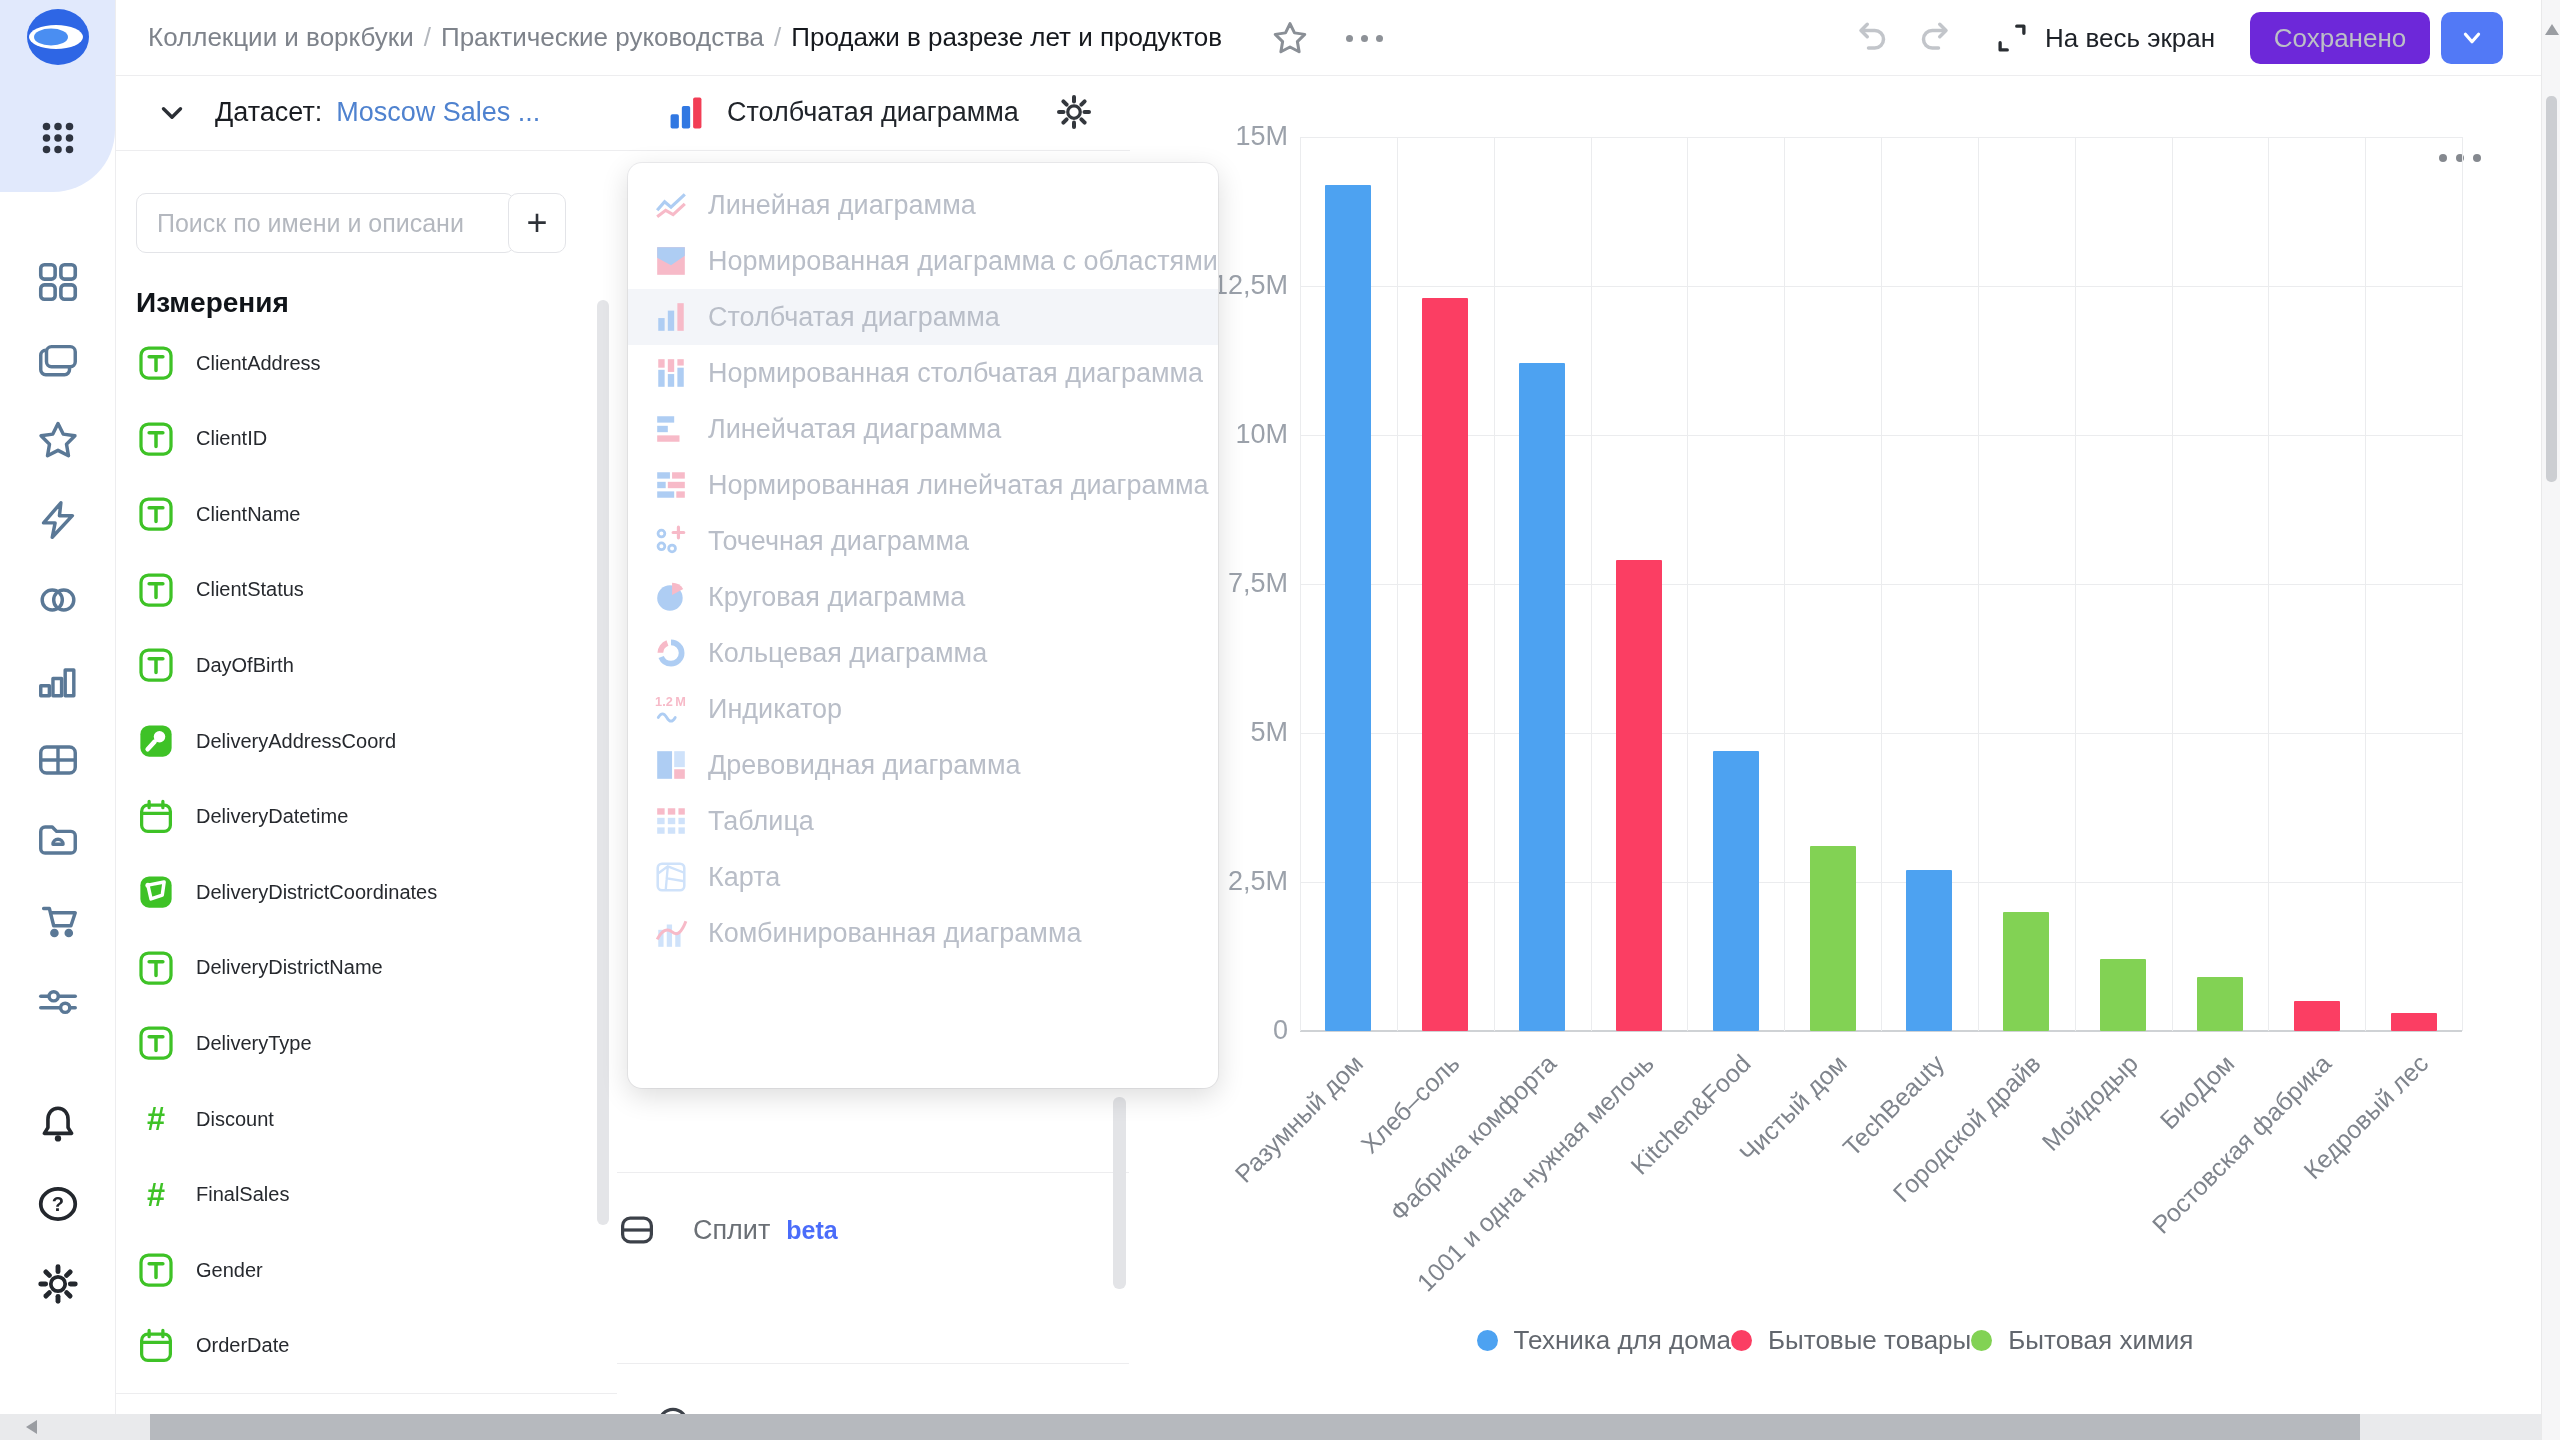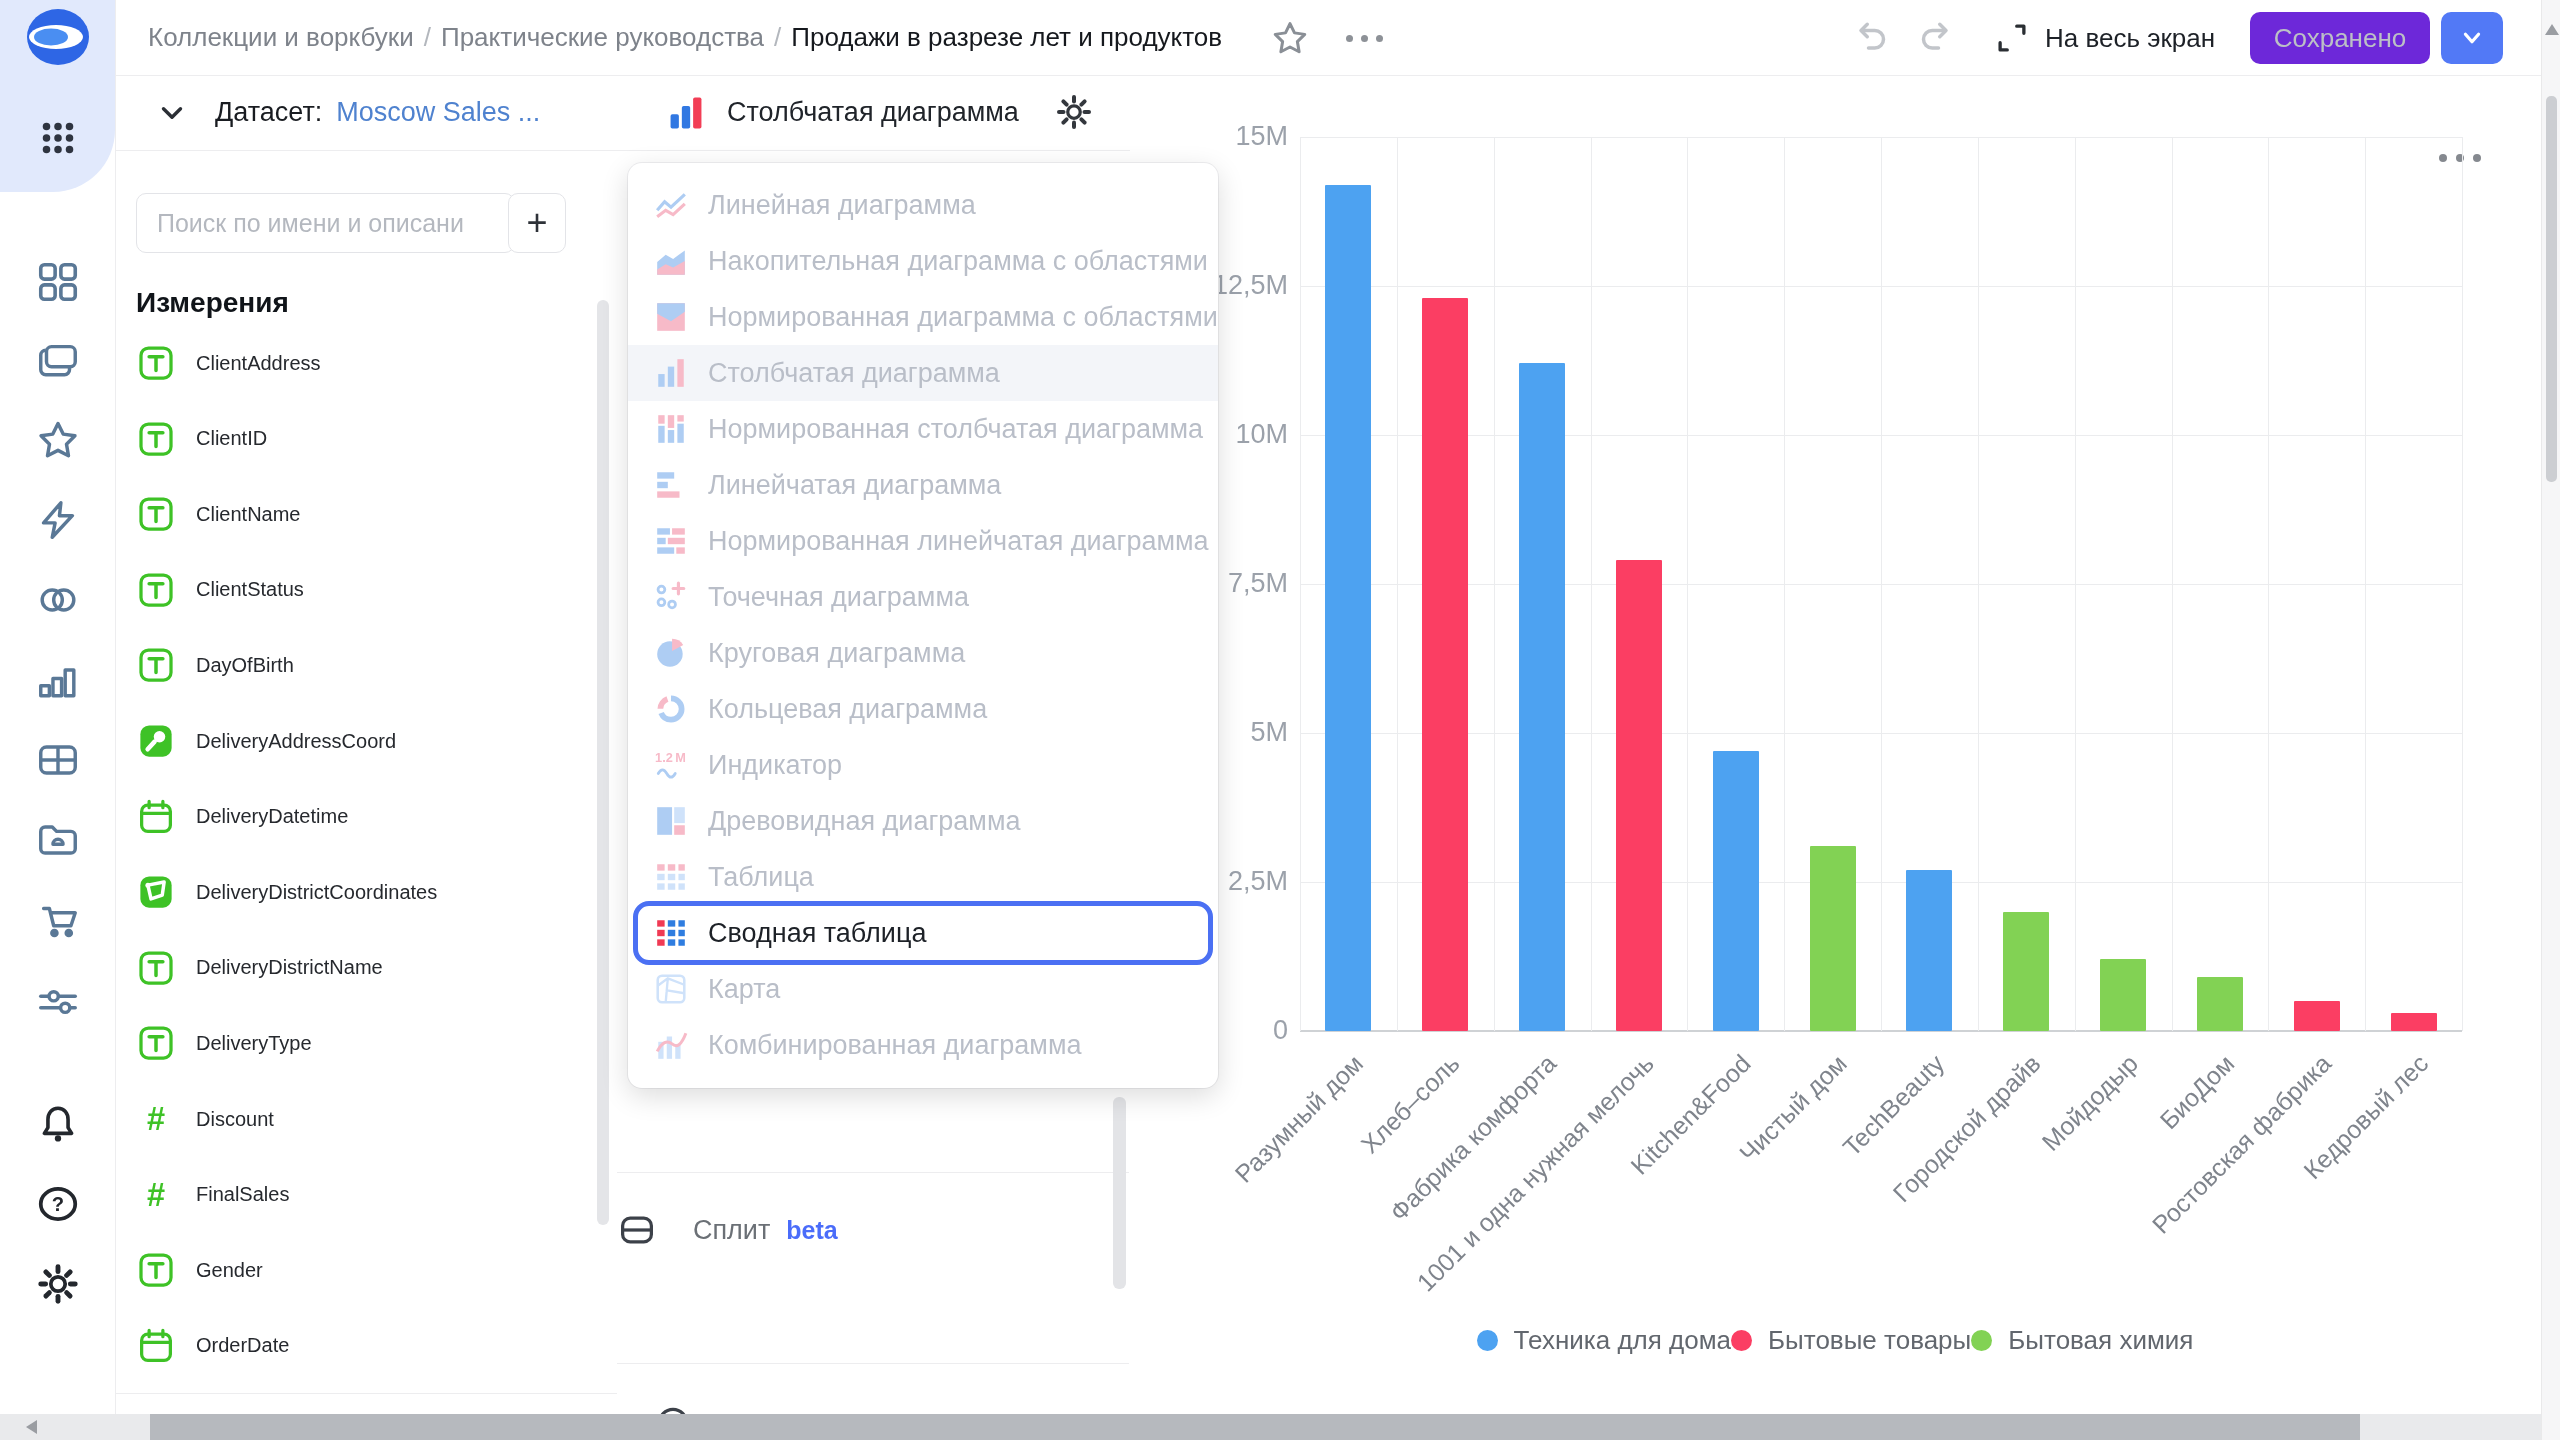--- a/index.html
+++ b/index.html
@@ -580,29 +580,20 @@
           <svg width="34" height="34" viewBox="0 0 32 32">
             <polyline points="3,21 10,13 16,18 29,6" fill="none" stroke="#aecdf3" stroke-width="3"></polyline>
             <polyline points="3,27 11,21 18,25 29,15" fill="none" stroke="#f7bac8" stroke-width="3"></polyline>
           </svg>
         </span>
         <span class="mlabel">Линейная диаграмма</span>
       </div>
       <div class="menu-item">
         <span class="mic">
           <svg width="34" height="34" viewBox="0 0 32 32">
-            <path d="M3,29 V17 L11,10 L18,14 L29,6 V29 Z" fill="#aecdf3"></path>
-            <path d="M3,29 V24 L11,19 L18,22 L29,16 V29 Z" fill="#f7bac8"></path>
-          </svg>
-        </span>
-        <span class="mlabel">Накопительная диаграмма с областями</span>
-      </div>
-      <div class="menu-item">
-        <span class="mic">
-          <svg width="34" height="34" viewBox="0 0 32 32">
             <rect x="3" y="3" width="26" height="26" fill="#f7bac8"></rect>
             <path d="M3,3 H29 V11 L16,20 L3,13 Z" fill="#aecdf3"></path>
           </svg>
         </span>
         <span class="mlabel">Нормированная диаграмма с областями</span>
       </div>
       <div class="menu-item current">
         <span class="mic">
           <svg width="34" height="34" viewBox="0 0 32 32">
             <rect x="4" y="17" width="6" height="12" fill="#aecdf3"></rect>
@@ -713,41 +704,20 @@
               <rect x="3" y="13" width="7" height="6"></rect>
               <rect x="13" y="13" width="7" height="6"></rect>
               <rect x="23" y="13" width="6" height="6"></rect>
               <rect x="3" y="22" width="7" height="6"></rect>
               <rect x="13" y="22" width="7" height="6"></rect>
               <rect x="23" y="22" width="6" height="6"></rect>
             </g>
           </svg>
         </span>
         <span class="mlabel">Таблица</span>
-      </div>
-      <div class="menu-item focused">
-        <span class="mic">
-          <svg width="34" height="34" viewBox="0 0 32 32">
-            <g fill="#f03a54">
-              <rect x="3" y="4" width="7" height="6"></rect>
-              <rect x="3" y="13" width="7" height="6"></rect>
-              <rect x="3" y="22" width="7" height="6"></rect>
-            </g>
-            <g fill="#2f7de0">
-              <rect x="13" y="4" width="7" height="6"></rect>
-              <rect x="23" y="4" width="6" height="6"></rect>
-              <rect x="13" y="13" width="7" height="6"></rect>
-              <rect x="23" y="13" width="6" height="6"></rect>
-              <rect x="13" y="22" width="7" height="6"></rect>
-              <rect x="23" y="22" width="6" height="6"></rect>
-            </g>
-          </svg>
-        </span>
-        <span class="mlabel">Сводная таблица</span>
-        <span class="ring"></span>
       </div>
       <div class="menu-item">
         <span class="mic">
           <svg width="34" height="34" viewBox="0 0 32 32">
             <rect x="3.5" y="3.5" width="25" height="25" rx="4" fill="none" stroke="#cfe2fa" stroke-width="2.4"></rect>
             <path d="M3.5 13 L13 6 L28.5 12 M13 6 L11 28.5 M11 17 L28.5 20" fill="none" stroke="#cfe2fa" stroke-width="2.2"></path>
           </svg>
         </span>
         <span class="mlabel">Карта</span>
       </div>

